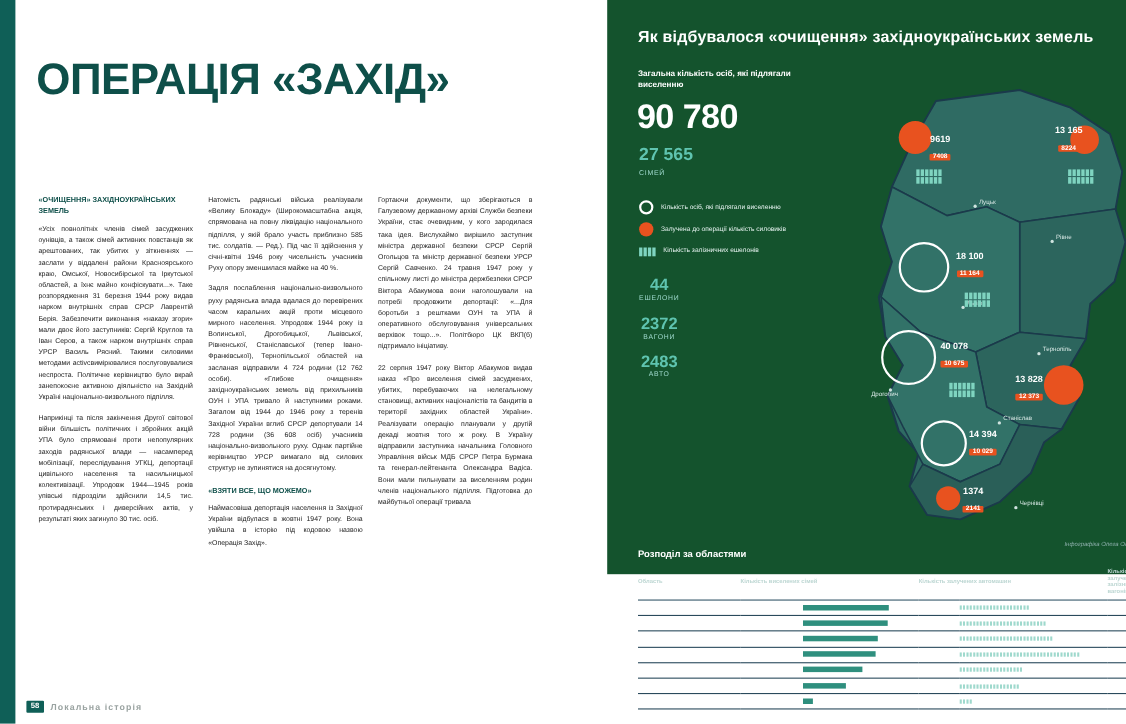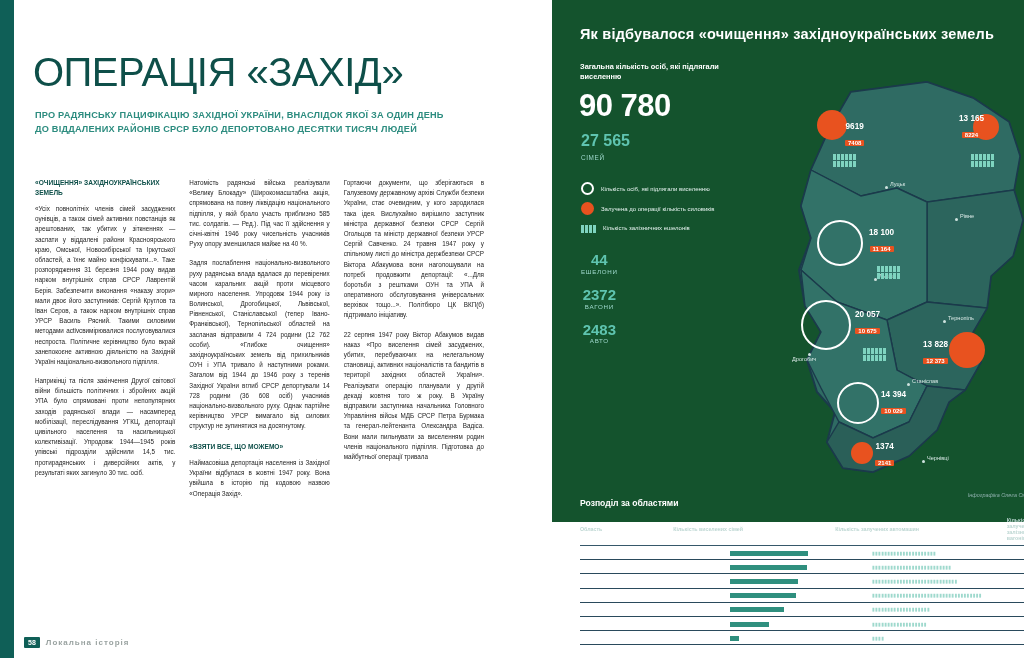--- a/index.html
+++ b/index.html
@@ -22,21 +22,21 @@
     flex: 0 0 512px;
   }
   .left-teal-bar {
     position: absolute; left: 0; top: 0; width: 14px; height: 658px;
     background: #0f5f57;
   }
   .left-inner { position: absolute; left: 33px; top: 0; right: 14px; bottom: 0; }
 
   .title {
     position: absolute; left: 0; top: 52px;
-    font-size: 40px; font-weight: normal; letter-spacing: -0.5px;
+    font-size: 40px; font-weight: bold; letter-spacing: -0.5px;
     color: #0e4f49;
     line-height: 1;
   }
   .subtitle {
     position: absolute; left: 2px; top: 108px; width: 420px;
     font-size: 9.2px; font-weight: bold; line-height: 1.55;
     color: #2c8c7f; letter-spacing: 0.2px;
     text-transform: uppercase;
   }
 
@@ -194,21 +194,20 @@
 </style>
 </head>
 <body>
 
 <div class="page">
 
   <div class="left">
     <div class="left-teal-bar"></div>
     <div class="left-inner">
       <div class="title">ОПЕРАЦІЯ «ЗАХІД»</div>
-      <div class="subtitle">ПРО РАДЯНСЬКУ ПАЦИФІКАЦІЮ ЗАХІДНОЇ УКРАЇНИ, ВНАСЛІДОК ЯКОЇ ЗА ОДИН ДЕНЬ ДО ВІДДАЛЕНИХ РАЙОНІВ СРСР БУЛО ДЕПОРТОВАНО ДЕСЯТКИ ТИСЯЧ ЛЮДЕЙ</div>
 
       <div class="cols">
         <div class="col">
           <div class="hd">«ОЧИЩЕННЯ» ЗАХІДНО­УКРАЇНСЬКИХ ЗЕМЕЛЬ</div>
           <p>«Усіх повнолітніх членів сімей засуджених оунівців, а також сімей активних повстанців як арештованих, так убитих у зіткненнях — заслати у віддалені райони Красноярського краю, Омської, Новосибірської та Іркутської областей, а їхнє майно конфіскувати...». Таке розпорядження 31 березня 1944 року видав нарком внутрішніх справ СРСР Лаврентій Берія. Забезпечити виконання «наказу згори» мали двоє його заступників: Сергій Круглов та Іван Серов, а також нарком внутрішніх справ УРСР Василь Рясний. Такими силовими методами activcвимірювалися послуговувалися неспроста. Політичне керівництво було вкрай занепокоєне активною діяльністю на Західній Україні національно-визвольного підпілля.</p>
           <p>Наприкінці та після закінчення Другої світової війни більшість політичних і збройних акцій УПА було спрямовані проти непопулярних заходів радянської влади — насамперед мобілізації, переслідування УГКЦ, депортації цивільного населення та насильницької колективізації. Упродовж 1944—1945 років упівські підрозділи здійснили 14,5 тис. протирадянських і диверсійних актів, у результаті яких загинуло 30 тис. осіб.</p>
         </div>
         <div class="col">
           <p>Натомість радянські війська реалізували «Велику Блокаду» (Широкомасштабна акція, спрямована на повну ліквідацію національного підпілля, у якій брало участь приблизно 585 тис. солдатів. — Ред.). Під час її здійснення у січні-квітні 1946 року чисельність учасників Руху опору зменшилася майже на 40 %.</p>
           <p>Задля послаблення національно-визвольного руху радянська влада вдалася до перевірених часом каральних акцій проти місцевого мирного населення. Упродовж 1944 року із Волинської, Дрогобицької, Львівської, Рівненської, Станіславської (тепер Івано-Франківської), Тернопільської областей на засланая відправили 4 724 родини (12 762 особи). «Глибоке очищення» західноукраїнських земель від прихильників ОУН і УПА тривало й наступними роками. Загалом від 1944 до 1946 року з теренів Західної України вглиб СРСР депортували 14 728 родини (36 608 осіб) учасників національно-визвольного руху. Однак партійне керівництво УРСР вимагало від силових структур не зупинятися на досягнутому.</p>
@@ -348,21 +347,21 @@
           <i></i>
           <i></i>
           <i></i>
           <i></i>
           <i></i>
           <i></i>
       </div>
 
       <div class="bubble ring-b" style="left:24px; top:230px; width:50px; height:50px;"></div>
       <div class="lab" style="left:78px; top:240px;">
-        <div class="n">20 057</div>
+        <div class="n">40 078</div>
         <div><span class="s">10 675</span></div>
       </div>
       <div class="trains-cluster" style="left:86px; top:278px;">
         <i></i>
           <i></i>
           <i></i>
           <i></i>
           <i></i>
           <i></i>
           <i></i>

